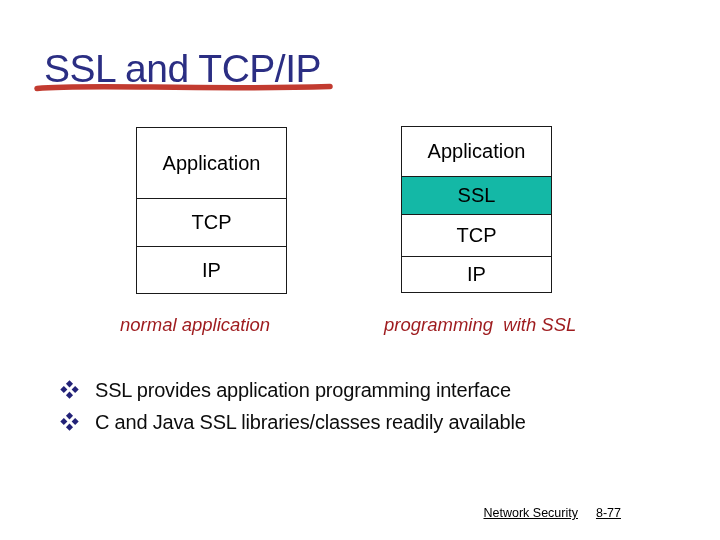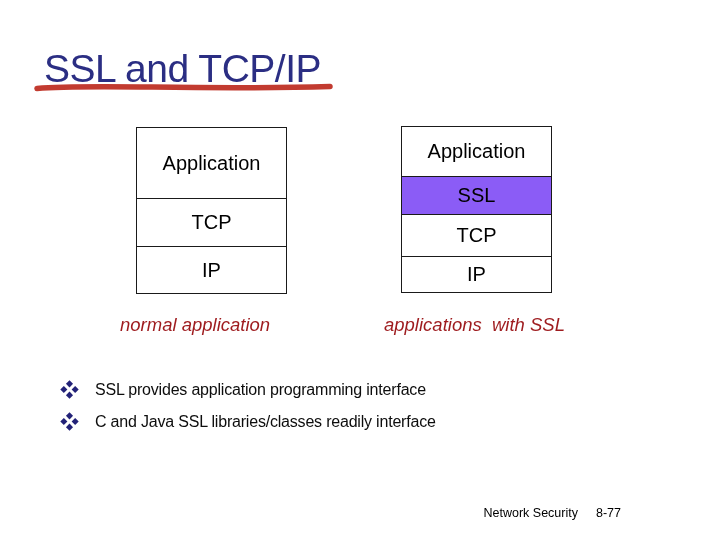--- a/index.html
+++ b/index.html
@@ -23,41 +23,41 @@
     font-size:20px;color:#000;border-bottom:1px solid #1a1a1a;background:#fff;
   }
   .stack .layer:last-child{border-bottom:none;flex:1;text-align:right;}
   .stack-left{left:136px;top:127px;width:151px;height:167px;display:flex;flex-direction:column;}
   .stack-left .layer:nth-child(1){height:71px;}
   .stack-left .layer:nth-child(2){height:48px;}
   .stack-right{left:401px;top:126px;width:151px;height:167px;display:flex;flex-direction:column;}
   .stack-right .layer:nth-child(1){height:50px;}
   .stack-right .layer:nth-child(2){height:38px;}
   .stack-right .layer:nth-child(3){height:42px;}
-  .layer.highlight{background:#8b5cf6;}
+  .layer.highlight{background:#14b8a6;}
   
   .caption{
     position:absolute;font-style:italic;font-size:18.5px;line-height:21px;
     color:#9E1B1E;white-space:pre;
   }
   .caption-left{left:120px;top:314px;}
   .caption-right{left:384px;top:314px;}
   
   .bullets{position:absolute;left:62px;top:374px;width:610px;}
   .bullet{display:flex;align-items:flex-start;}
   .bullet-icon{
     flex:0 0 auto;width:13px;height:13px;margin:9px 19px 0 1px;
     transform:rotate(45deg);
     display:grid;grid-template-columns:5px 5px;grid-template-rows:5px 5px;gap:2.5px;
   }
   .bullet-icon i{display:block;background:#232278;}
-  .bullet-text{font-size:16px;line-height:32px;color:#0d0d0d;letter-spacing:-0.2px;}
+  .bullet-text{font-size:20px;line-height:32px;color:#0d0d0d;letter-spacing:-0.2px;}
   .bullet-text .line{display:block;}
   
-  .footer{position:absolute;right:19px;top:506px;font-size:12.5px;color:#000;}
+  .footer{position:absolute;right:19px;top:506px;font-size:12.5px;color:#000;text-decoration:underline;}
   .footer .page{margin-left:18px;}
 </style>
 </head>
 <body>
 
 <div class="slide">
 
   <h1 class="title">SSL and TCP/IP</h1>
 
   <svg class="title-underline" width="304" height="16" viewBox="0 0 304 16">
@@ -71,21 +71,21 @@
   </div>
 
   <div class="stack stack-right">
     <div class="layer">Application</div>
     <div class="layer highlight">SSL</div>
     <div class="layer">TCP</div>
     <div class="layer">IP</div>
   </div>
 
   <div class="caption caption-left">normal application</div>
-  <div class="caption caption-right">applications  with SSL</div>
+  <div class="caption caption-right">programming  with SSL</div>
 
   <div class="bullets">
 
     <div class="bullet">
       <span class="bullet-icon">
           <i></i>
           <i></i>
           <i></i>
           <i></i>
         </span>
@@ -95,21 +95,21 @@
     </div>
 
     <div class="bullet">
       <span class="bullet-icon">
           <i></i>
           <i></i>
           <i></i>
           <i></i>
         </span>
       <span class="bullet-text">
-        <span class="line">C and Java SSL libraries/classes readily interface</span>
+        <span class="line">C and Java SSL libraries/classes readily available</span>
       </span>
     </div>
 
   </div>
 
   <div class="footer">
     <span>Network Security</span><span class="page">8-77</span>
   </div>
 
 </div>

